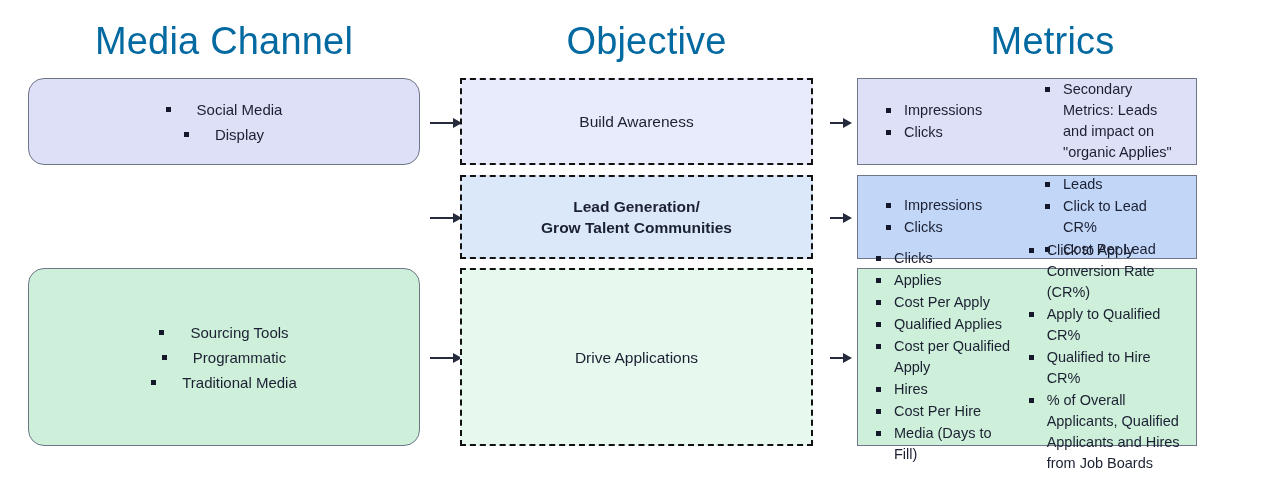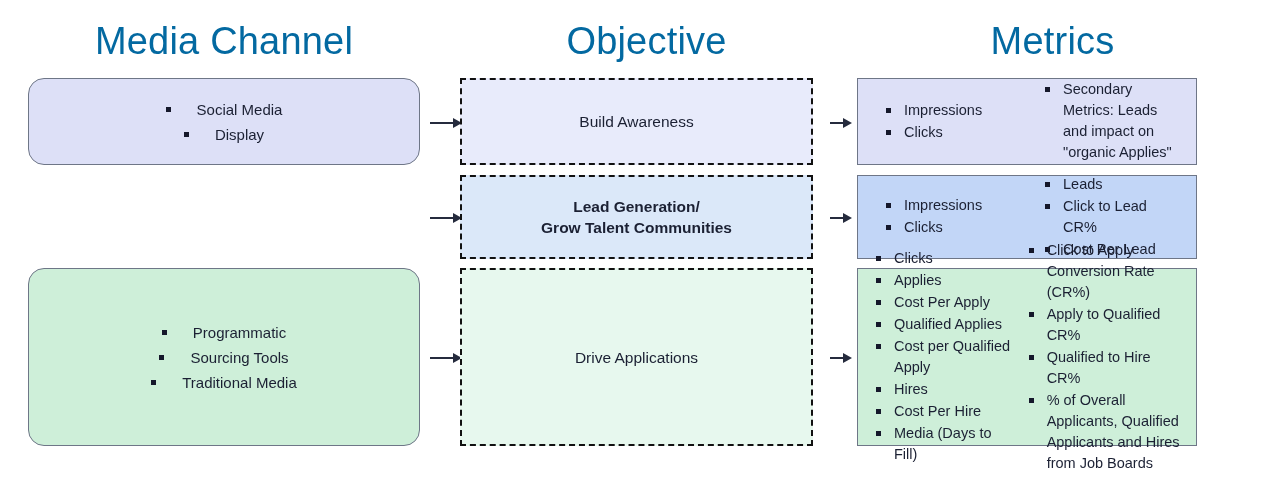--- a/index.html
+++ b/index.html
@@ -217,22 +217,22 @@
           <li>Leads</li>
           <li>Click to Lead CR%</li>
           <li>Cost Per Lead</li>
         </ul>
       </div>
     </div>
   </div>
 
   <div class="box col-media row-3 fill-mint">
     <div class="media-inner">
+      <span class="b-row"><span class="bsq"></span><span>Sourcing Tools</span></span>
       <span class="b-row"><span class="bsq"></span><span>Programmatic</span></span>
-      <span class="b-row"><span class="bsq"></span><span>Sourcing Tools</span></span>
       <span class="b-row"><span class="bsq"></span><span>Traditional Media</span></span>
     </div>
   </div>
 
   <div class="arrow" id="arrow-m3">
     <div class="shaft"></div>
       <div class="head"></div>
   </div>
 
   <div class="box col-objective row-3 dashed fill-mint-pale">

